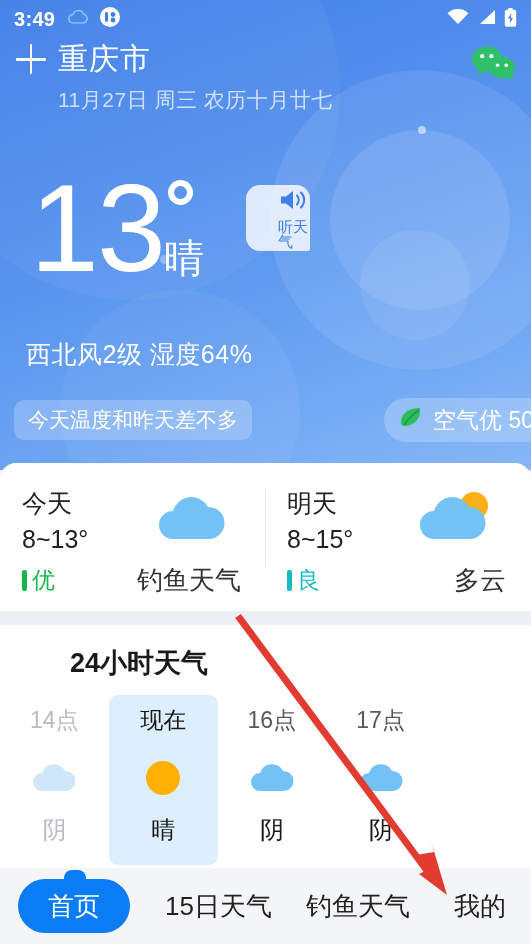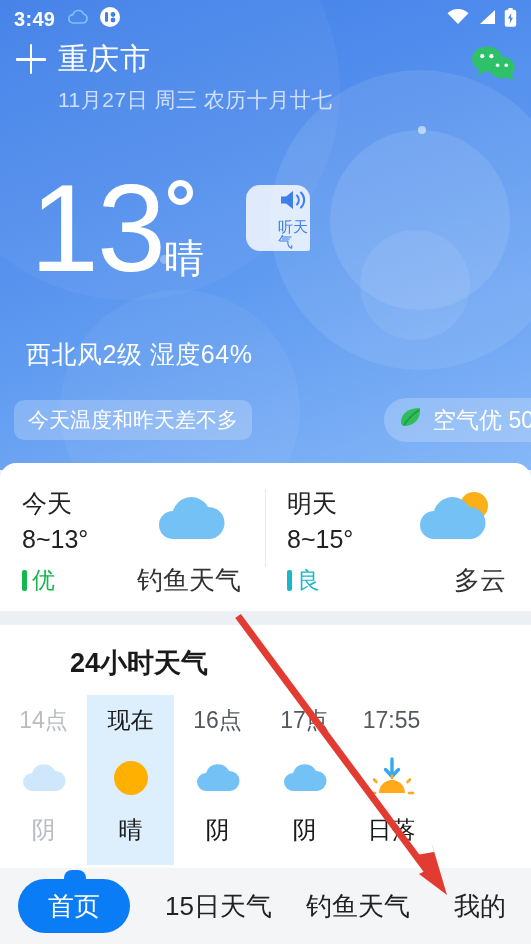--- a/index.html
+++ b/index.html
@@ -108,21 +108,21 @@
   .d-cond  { position:absolute; right:24px; top:88px; font-size:26px; color:#333; line-height:1; }
   .d-icon  { position:absolute; right:36px; top:10px; width:76px; height:56px; }
 
   
   .hourly-title { position:absolute; left:22px; top:20px; font-size:27px; font-weight:bold; color:#1a1a1a;margin-left:48px; }
   .hours { position:absolute; left:0; top:70px; width:435px; display:flex; }
   .hour-col {
     flex:1; position:relative; display:flex; flex-direction:column;
     align-items:center; padding-top:14px; height:170px;
   }
-  .hour-col.active { background:#ddeefc; border-radius:0; }
+  .hour-col.active { background:#ddeefc; border-radius:9px; }
   .h-time { font-size:23px; line-height:1; margin-bottom:26px; }
   .h-icon { width:54px; height:40px; display:flex; align-items:center; justify-content:center; }
   .h-cond { font-size:24px; line-height:1; margin-top:20px; }
   .dim { color:#b9bcc2; }
   .nrm { color:#55585e; }
   .act { color:#1a1a1a; }
 
   
   .bottomnav {
     position:absolute; left:0; top:868px; width:531px; height:76px;
@@ -327,36 +327,20 @@
       <div class="hour-col">
         <span class="h-time nrm">17点</span>
         <span class="h-icon">
           <svg width="50" height="34" viewBox="0 0 50 34">
             <path d="M13 30 A9 9 0 0 1 13 12 A12.5 12.5 0 0 1 36 10 A9.6 9.6 0 0 1 37 30 Z" fill="#74c2f5"></path>
           </svg>
         </span>
         <span class="h-cond act">阴</span>
       </div>
 
-      <div class="hour-col">
-        <span class="h-time nrm">17:55</span>
-        <span class="h-icon">
-          <svg width="46" height="42" viewBox="0 0 46 42">
-            <path d="M23 2 V17" stroke="#35a9ee" stroke-width="3.4" stroke-linecap="round"></path>
-            <path d="M16.5 12.5 L23 19.5 L29.5 12.5" fill="none" stroke="#35a9ee" stroke-width="3.4" stroke-linecap="round" stroke-linejoin="round"></path>
-            <path d="M10 36 A13 13 0 0 1 36 36 Z" fill="#ffa91b"></path>
-            <path d="M6 36 H2" stroke="#ffa91b" stroke-width="2.6" stroke-linecap="round"></path>
-            <path d="M44 36 H40" stroke="#ffa91b" stroke-width="2.6" stroke-linecap="round"></path>
-            <path d="M7.5 25 L5 22.5" stroke="#ffa91b" stroke-width="2.6" stroke-linecap="round"></path>
-            <path d="M38.5 25 L41 22.5" stroke="#ffa91b" stroke-width="2.6" stroke-linecap="round"></path>
-            <path d="M23 21 V18.5" stroke="#ffa91b" stroke-width="2.6" stroke-linecap="round"></path>
-          </svg>
-        </span>
-        <span class="h-cond act">日落</span>
-      </div>
 
     </div>
   </div>
 
   <div class="bottomnav">
     <div class="nav-pill">
       <span>首页</span>
     </div>
     <div class="nav-item ni1">
       <span>15日天气</span>

